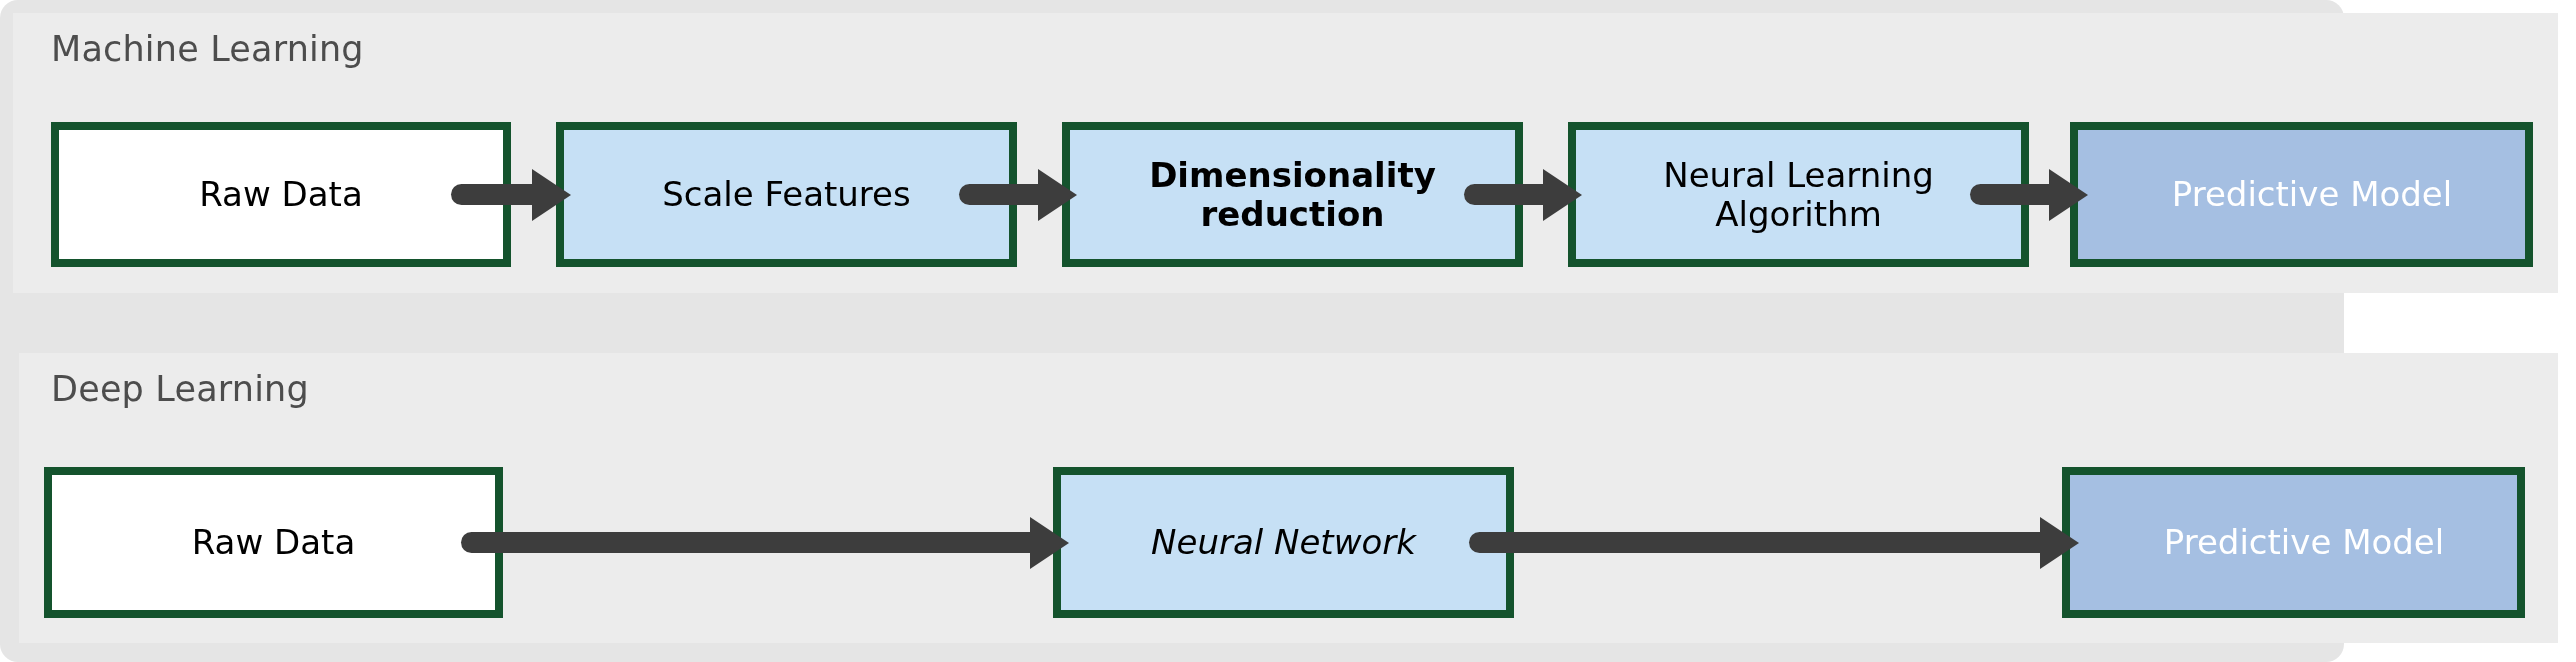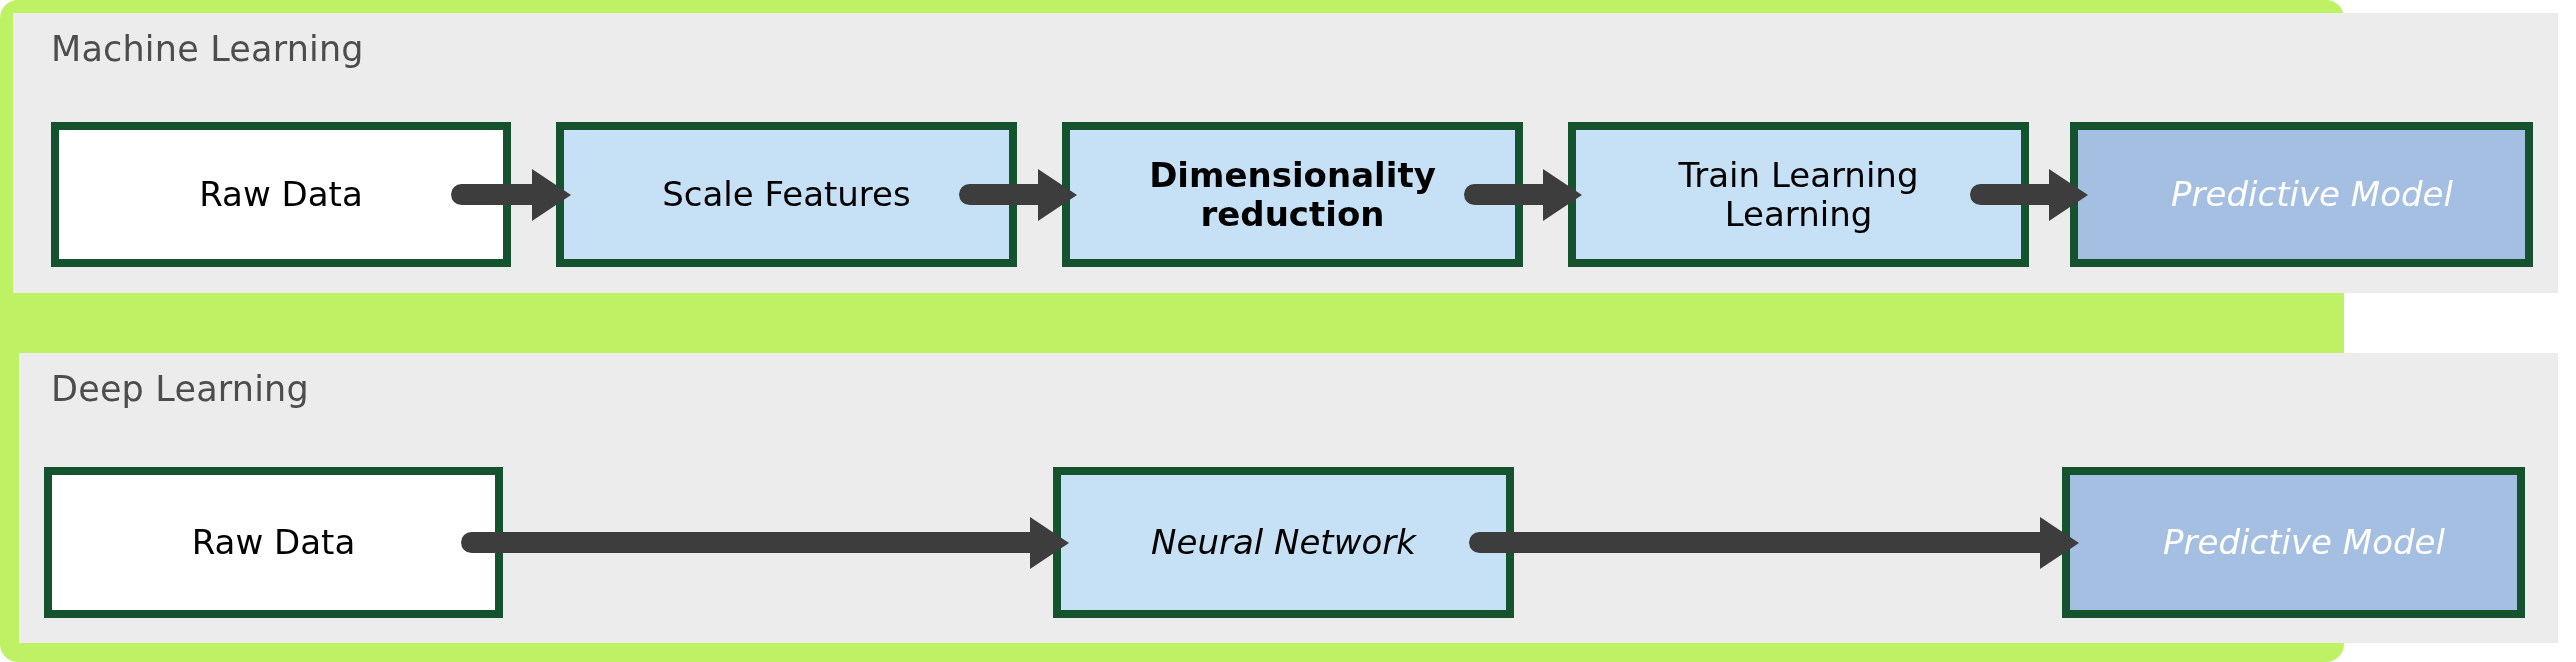--- a/index.html
+++ b/index.html
@@ -10,21 +10,21 @@
   body {
     width: 2576px;
     height: 662px;
     font-family: "DejaVu Sans", "Liberation Sans", sans-serif;
     overflow: hidden;
   }
   #canvas {
     position: relative;
     width: 2344px;
     height: 662px;
-    background: #bef264;
+    background: #e5e5e5;
     border-radius: 18px;
   }
   .panel {
     position: absolute;
     background: #ececec;
   }
   #panel-ml { left: 13px;  top: 13px;  width: 2545px; height: 280px; }
   #panel-dl { left: 19.3px;  top: 353px; width: 2539px; height: 290px; }
 
   .panel-title {
@@ -47,21 +47,21 @@
     align-items: center;
     justify-content: center;
     text-align: center;
     font-size: 34px;
     color: #000000;
     line-height: 1.12;
     z-index: 3;
   }
   .node.filled   { background: #c6e0f5; }
   .node.model    { background: #a5bfe2; color: #ffffff; }
-  .node.model .node-label { padding-left: 21px; font-style: italic; }
+  .node.model .node-label { padding-left: 21px; }
 
   .node-label { pointer-events: none; }
 
   
   .arrow {
     position: absolute;
     height: 21px;
     background: #3d3d3d;
     border-radius: 10.5px 0 0 10.5px;
     z-index: 5;
@@ -95,22 +95,22 @@
   <div class="node filled" style="left:556px; top:122px; width:461px; height:145px;">
     <span class="node-label">Scale Features</span>
   </div>
 
   <div class="node filled" style="left:1062px; top:122px; width:461px; height:145px; flex-direction:column;font-weight:bold;">
     <span class="node-label">Dimensionality</span>
     <span class="node-label">reduction</span>
   </div>
 
   <div class="node filled" style="left:1568px; top:122px; width:461px; height:145px; flex-direction:column;">
-    <span class="node-label">Train Learning</span>
-    <span class="node-label">Learning</span>
+    <span class="node-label">Neural Learning</span>
+    <span class="node-label">Algorithm</span>
   </div>
 
   <div class="node model" style="left:2070px; top:122px; width:463px; height:145px;">
     <span class="node-label">Predictive Model</span>
   </div>
 
   <div class="arrow" style="left:451px; top:184px; width:81px;"></div>
   <div class="arrow" style="left:959px; top:184px; width:79px;"></div>
   <div class="arrow" style="left:1464px; top:184px; width:79px;"></div>
   <div class="arrow" style="left:1970px; top:184px; width:79px;"></div>

